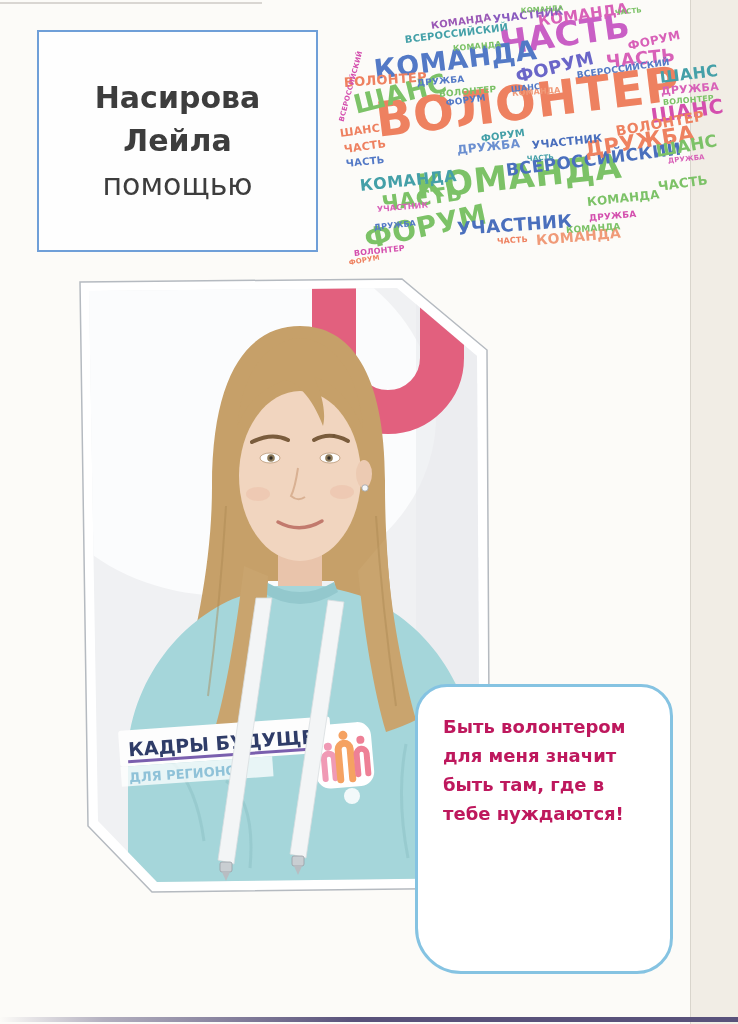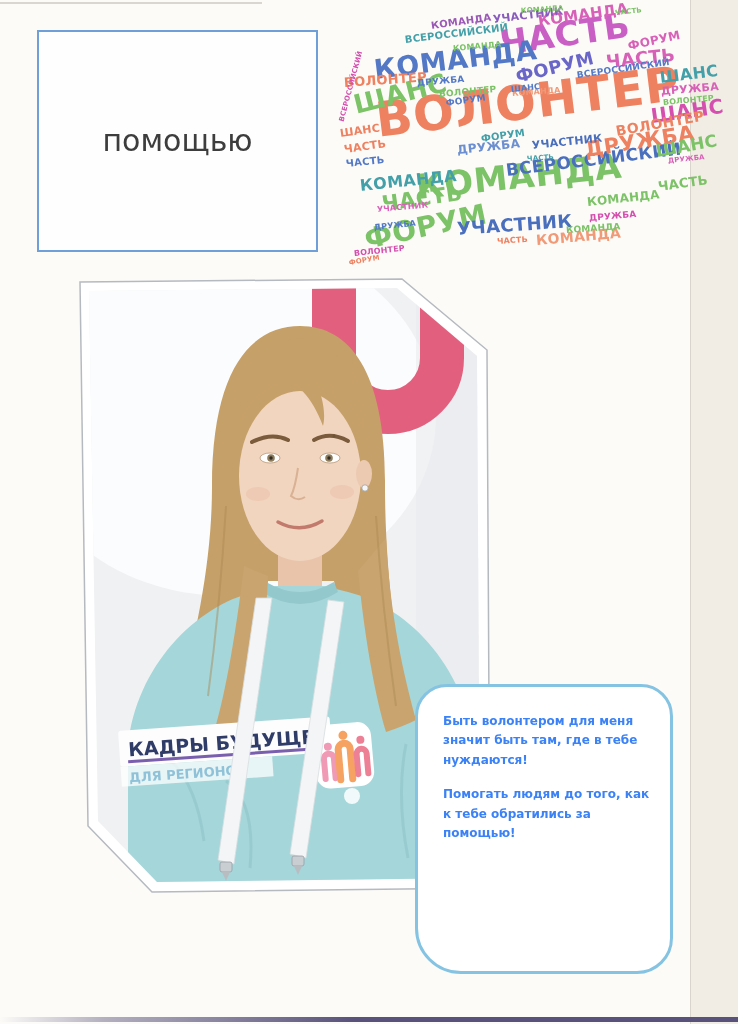--- a/index.html
+++ b/index.html
@@ -23,33 +23,35 @@
   
   .word-cloud{position:absolute;left:340px;top:0;width:372px;height:272px;}
   .cloud-word{position:absolute;font-weight:700;line-height:1;white-space:nowrap;
       transform-origin:left center;letter-spacing:.02em;}
   
   .photo-wrap{position:absolute;left:76px;top:276px;width:420px;height:618px;}
   
   .quote-bubble{position:absolute;left:415px;top:684px;width:258px;height:290px;
       background:#ffffff;border:3px solid #85c3e2;box-sizing:border-box;
       border-radius:32px 32px 36px 46px;padding:25px 18px 0 25px;}
-  .quote-bubble p{margin:0 0 15px 0;font-size:12px;font-weight:700;color:#3b82f6;
+  .quote-bubble p{margin:0 0 15px 0;font-size:18px;font-weight:700;color:#be185d;
       line-height:1.62;font-family:"DejaVu Sans","Liberation Sans",sans-serif;}
 </style>
 </head>
 <body>
 
 <div class="page">
 
   <div class="scan-top"></div>
   <div class="scan-right-strip"></div>
 
   <div class="info-box">
     <div class="info-lines">
+        <div class="line b">Насирова</div>
+        <div class="line b">Лейла</div>
         <div class="line">помощью</div>
       </div>
   </div>
 
   <div class="word-cloud">
       <span class="cloud-word" style="left: 160px; top: 26px; font-size: 34px; color: rgb(201, 95, 197); transform: rotate(-8deg);">ЧАСТЬ</span>
       <span class="cloud-word" style="left: 34px; top: 56px; font-size: 27px; color: rgb(83, 121, 198); transform: rotate(-7deg);">КОМАНДА</span>
       <span class="cloud-word" style="left: 36px; top: 96px; font-size: 48px; color: rgb(238, 129, 96); transform: rotate(-7deg);">ВОЛОНТЕР</span>
       <span class="cloud-word" style="left: 76px; top: 170px; font-size: 34px; color: rgb(124, 194, 103); transform: rotate(-6deg);">КОМАНДА</span>
       <span class="cloud-word" style="left: 166px; top: 162px; font-size: 17px; color: rgb(74, 111, 189); transform: rotate(-7deg);">ВСЕРОССИЙСКИЙ</span>
@@ -189,17 +191,16 @@
         <g transform="translate(216,580)">
           <rect x="0" y="0" width="12" height="10" rx="2" fill="#c9ced2" stroke="#9aa0a5" stroke-width="0.8"></rect>
           <path d="M 2 10 l 4 9 l 4 -9 Z" fill="#b8bdc2"></path>
         </g>
       </g>
     </svg>
   </div>
 
   <div class="quote-bubble">
       <p>Быть волонтером для меня значит быть там, где в тебе нуждаются!</p>
-      <p>Помогать людям до того, как к тебе обратились за помощью!</p>
     </div>
 
   <div class="scan-bottom"></div>
 </div>
 
 </body></html>

